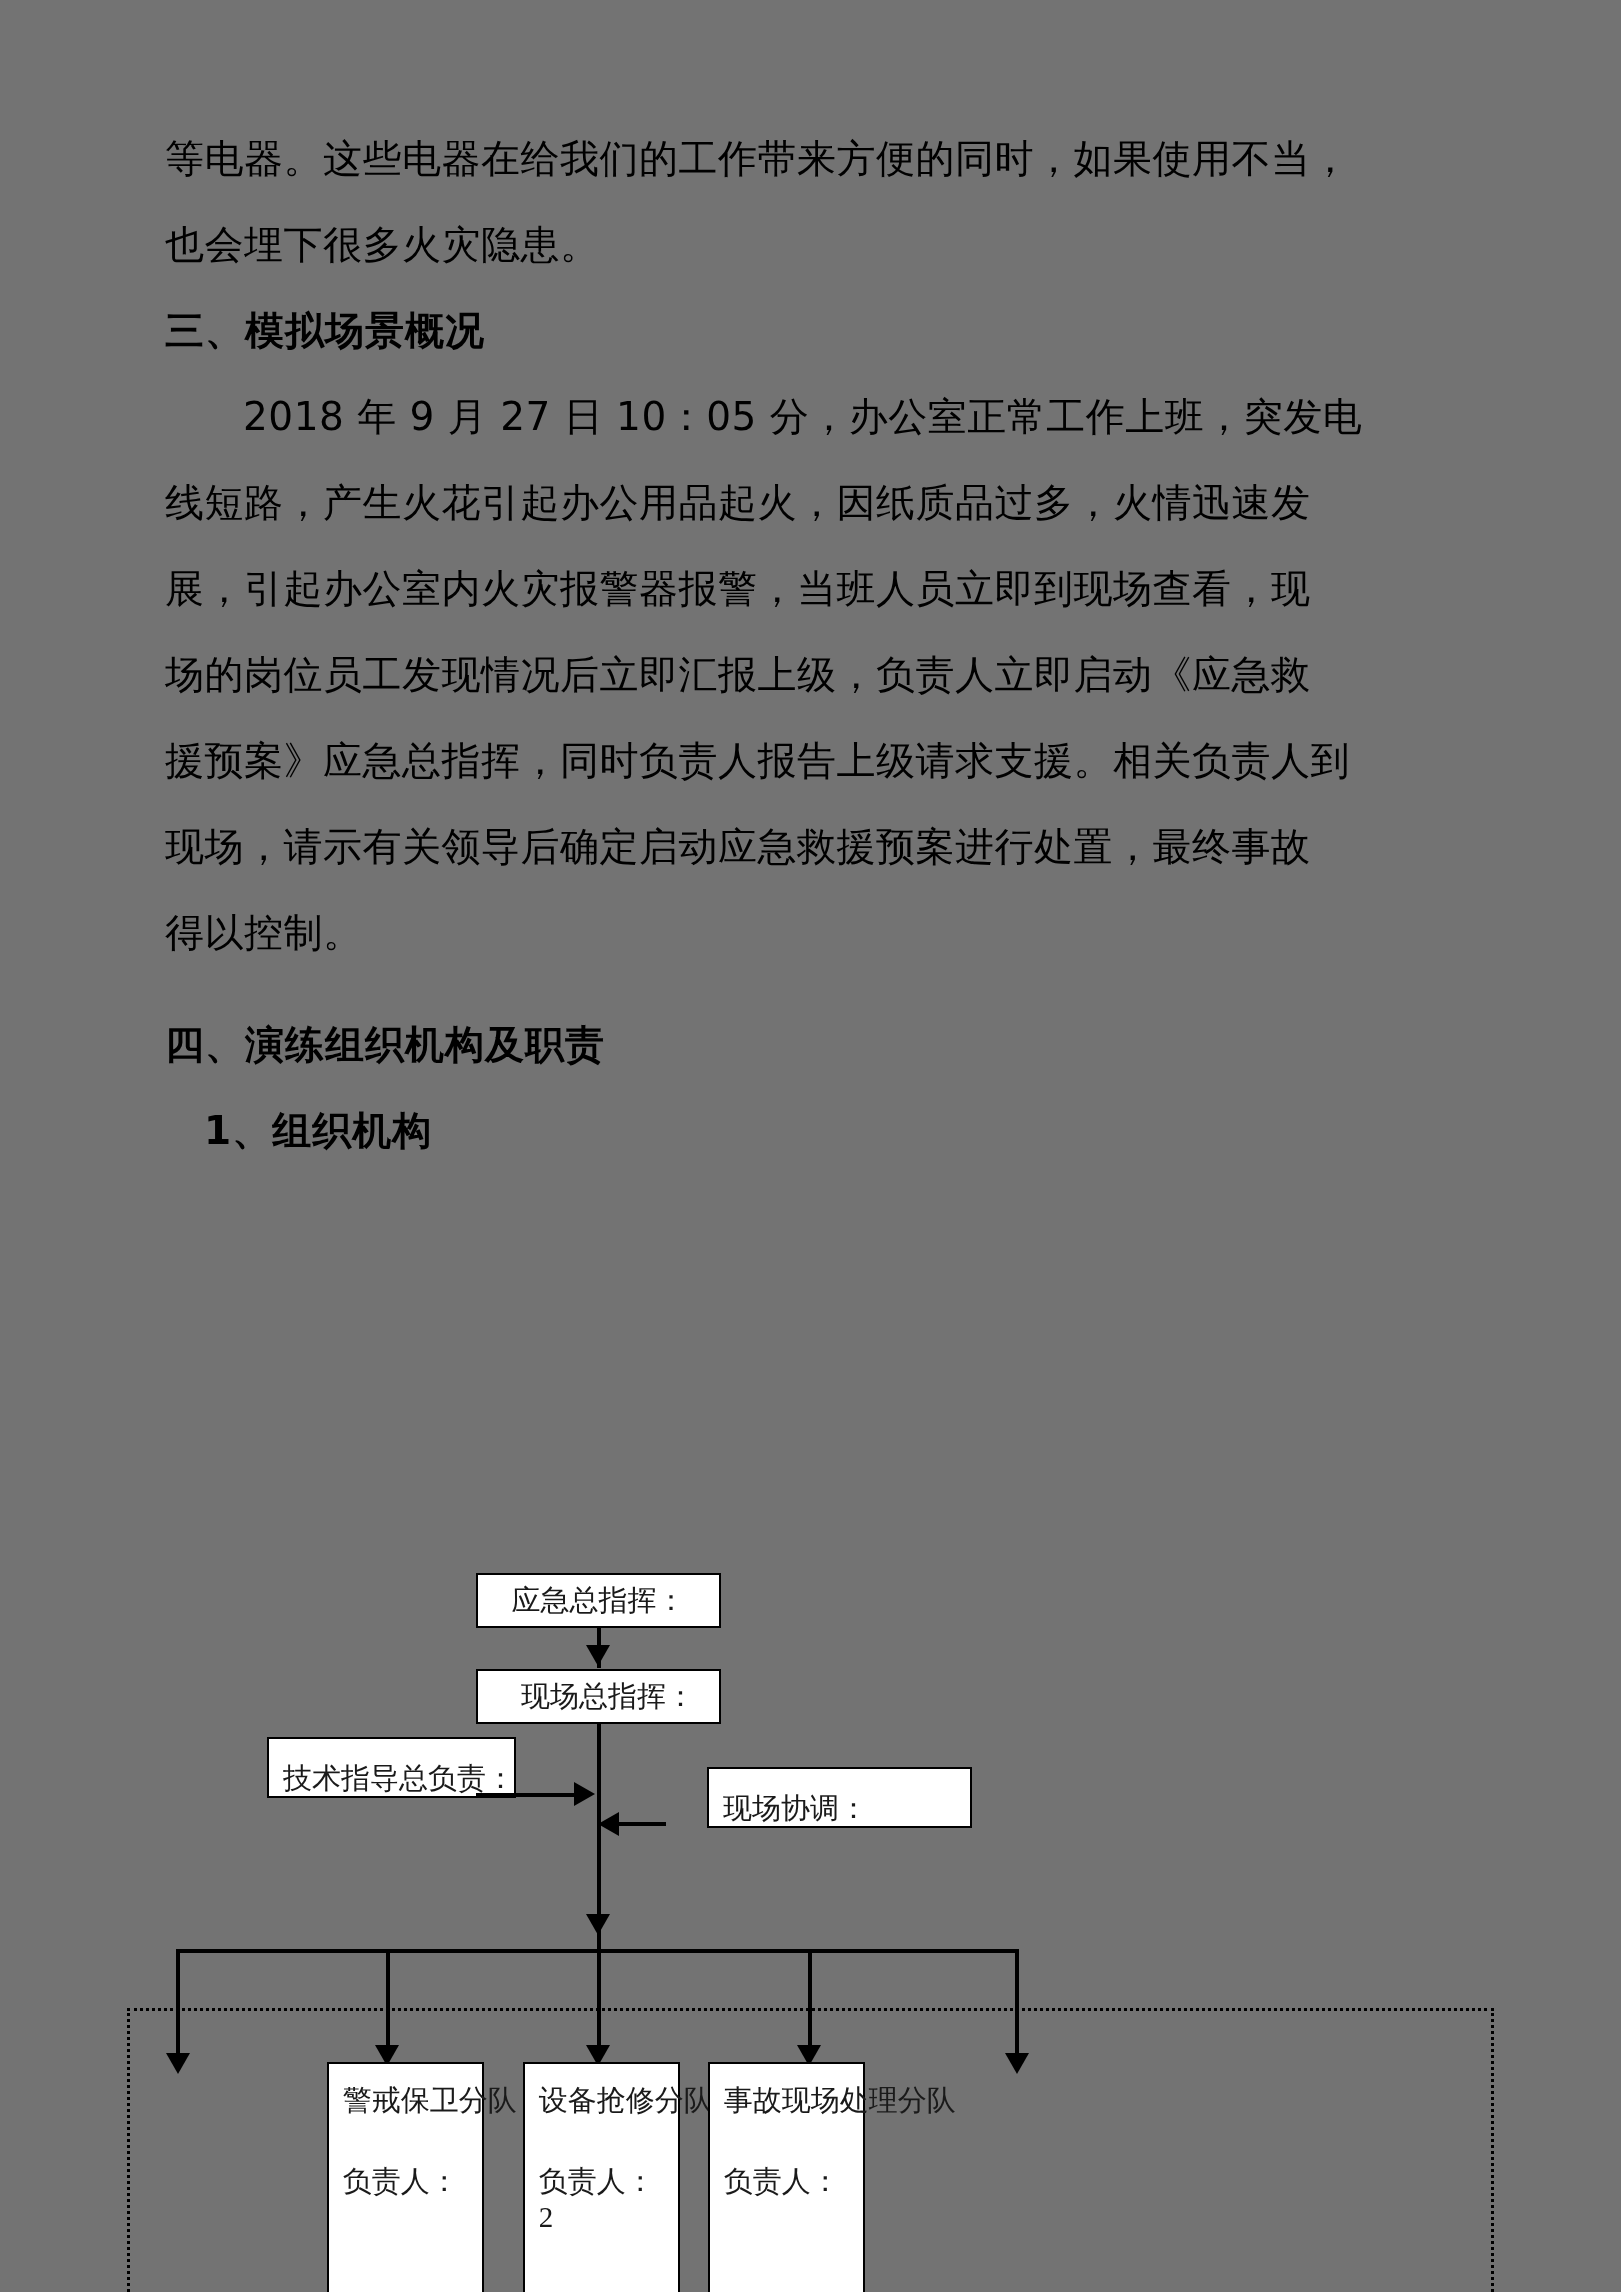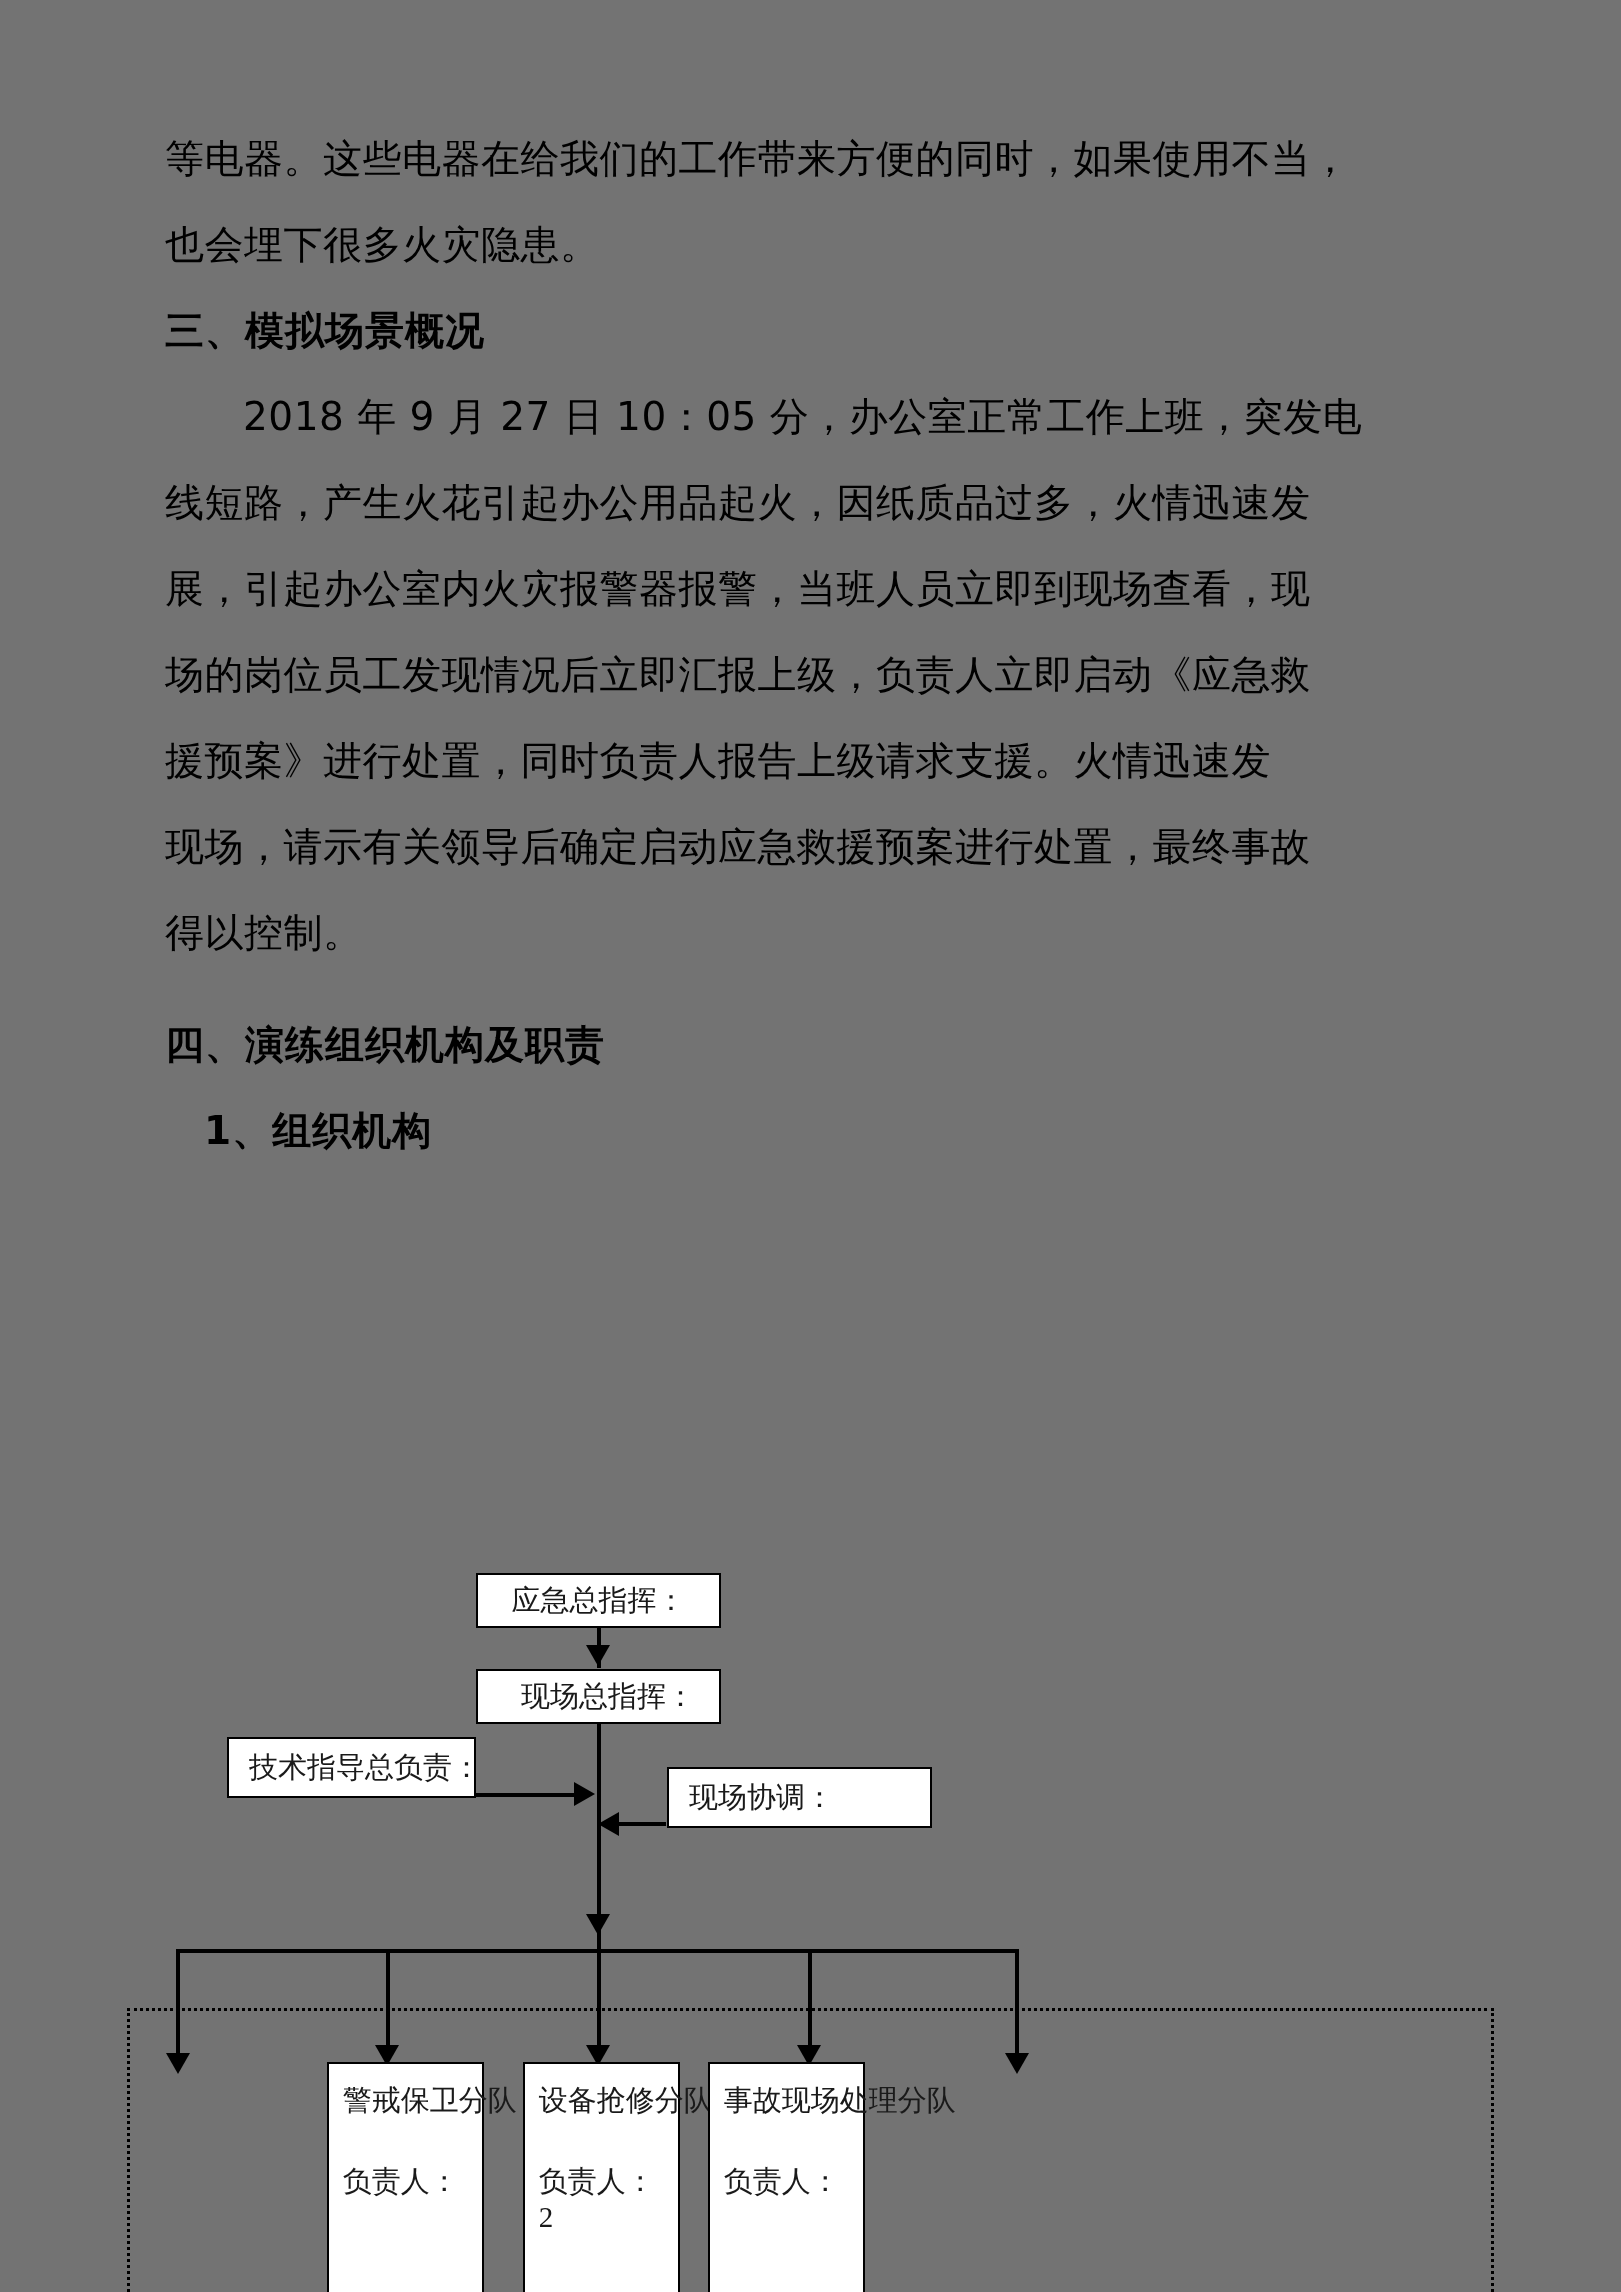--- a/index.html
+++ b/index.html
@@ -96,22 +96,23 @@
   .node.tall .label {
     margin-bottom: 45px;
   }
 
   .node.tall .label:last-child {
     margin-bottom: 0;
   }
 
   .node.left-label {
     display: flex;
-    align-items: center;
-    padding-left: 20px;
+    align-items: flex-end;
+    padding-left: 14px;
+    margin-left: 40px;
   }
 
   
   .vline {
     position: absolute;
     width: 3.9px;
     background: #000;
   }
   .hline {
     position: absolute;
@@ -159,21 +160,21 @@
 
     <div class="para-line">等电器。这些电器在给我们的工作带来方便的同时，如果使用不当，</div>
     <div class="para-line">也会埋下很多火灾隐患。</div>
 
     <div class="heading">三、模拟场景概况</div>
 
     <div class="para-line indent">2018 年 9 月 27 日 10：05 分，办公室正常工作上班，突发电</div>
     <div class="para-line">线短路，产生火花引起办公用品起火，因纸质品过多，火情迅速发</div>
     <div class="para-line">展，引起办公室内火灾报警器报警，当班人员立即到现场查看，现</div>
     <div class="para-line">场的岗位员工发现情况后立即汇报上级，负责人立即启动《应急救</div>
-    <div class="para-line">援预案》进行处置，同时负责人报告上级请求支援。火情迅速发</div>
+    <div class="para-line">援预案》应急总指挥，同时负责人报告上级请求支援。相关负责人到</div>
     <div class="para-line">现场，请示有关领导后确定启动应急救援预案进行处置，最终事故</div>
     <div class="para-line">得以控制。</div>
 
     <div class="spacer-sm"></div>
 
     <div class="heading">四、演练组织机构及职责</div>
 
     <div class="heading sub">1、组织机构</div>
   </div>
 

